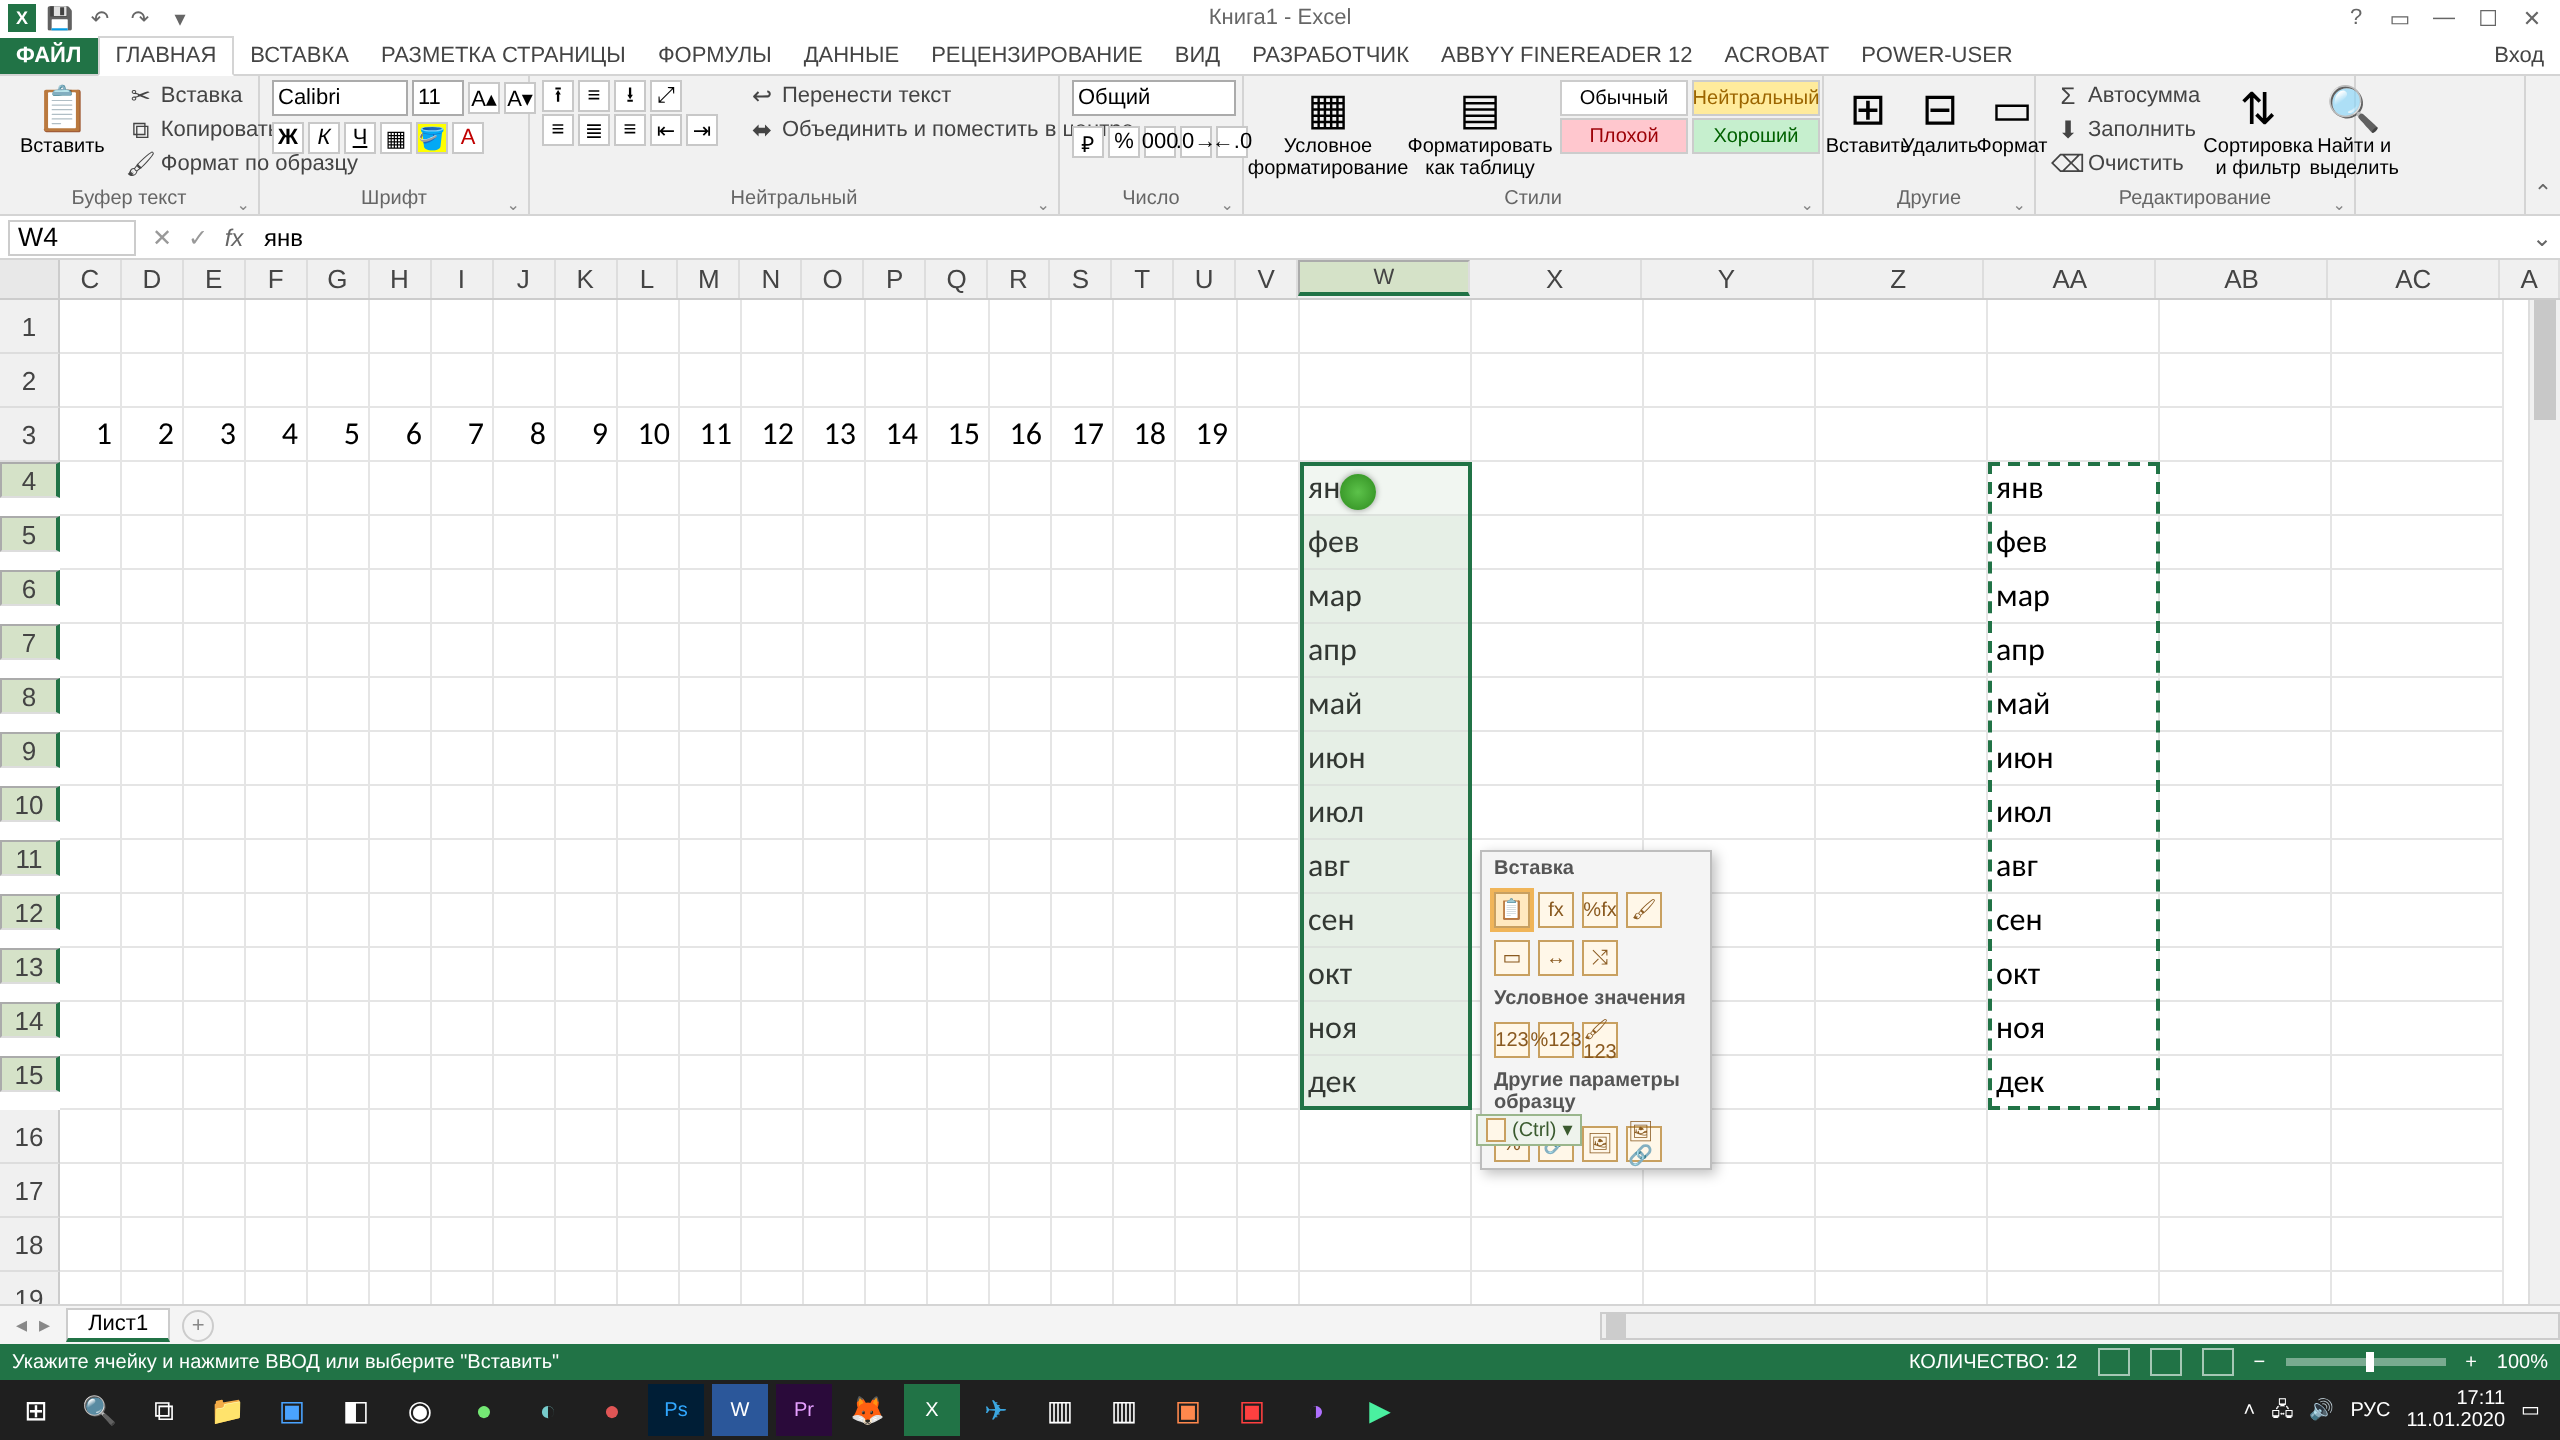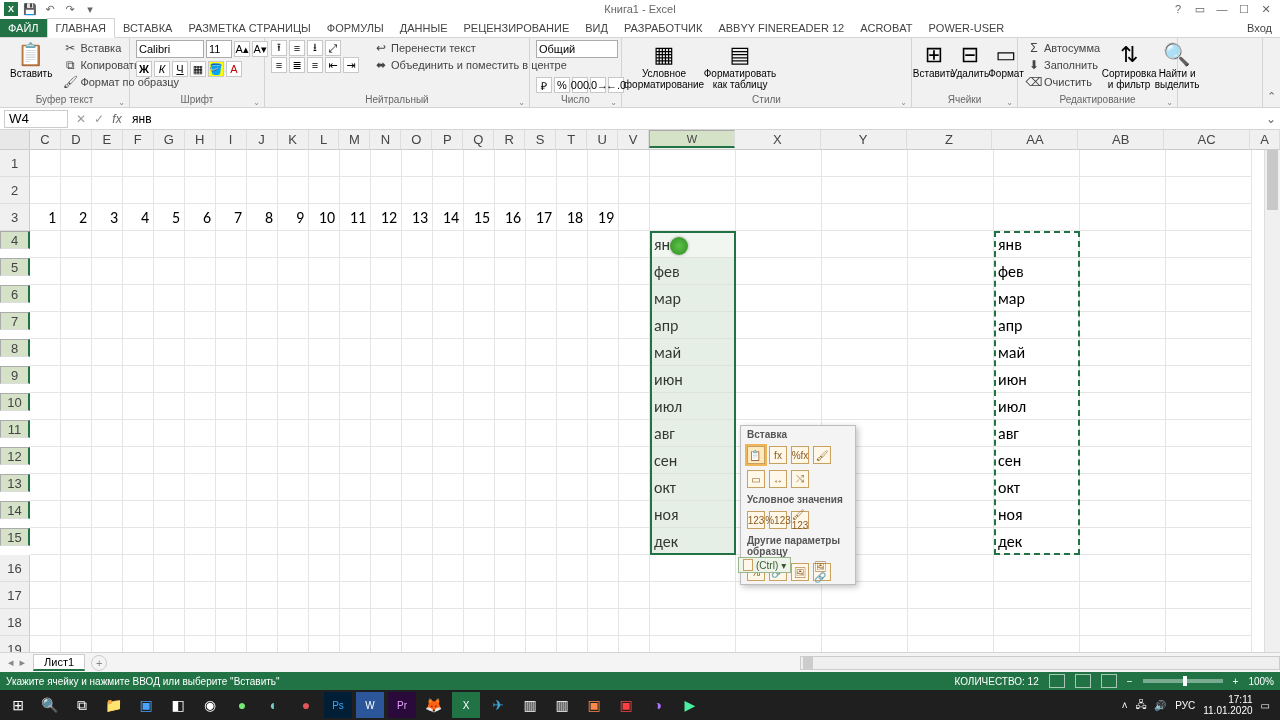--- a/index.html
+++ b/index.html
@@ -10,21 +10,21 @@
 .titlebar .qat { display: flex; align-items: center; gap: 4px; padding-left: 4px; }
 .titlebar .qat .xl-logo { width: 14px; height: 14px; background: #217346; color:#fff; font-size:9px; display:flex; align-items:center; justify-content:center; font-weight:bold;}
 .titlebar .qat .qbtn { width: 16px; height: 16px; display:flex; align-items:center; justify-content:center; color:#666; font-size:11px; cursor:pointer;}
 .titlebar .title { position:absolute; left:50%; transform:translateX(-50%); color:#666; }
 .titlebar .winbtns { margin-left:auto; display:flex; gap:2px; padding-right:4px;}
 .titlebar .winbtns span { width:20px; text-align:center; color:#666; cursor:pointer; font-size:11px;}
 
 
 .tabstrip { height: 20px; background:#fff; display:flex; align-items:flex-end; font-size:11px; border-bottom:1px solid #d4d4d4; }
 .tabstrip .tab { padding: 3px 8px; color:#444; text-transform:uppercase; cursor:pointer; }
-.tabstrip .tab.file { background:#217346; color:#fff; }
+.tabstrip .tab.file { background:#217346; color:#fff;font-weight:bold; }
 .tabstrip .tab.active { background:#fff; border:1px solid #d4d4d4; border-bottom:1px solid #fff; margin-bottom:-1px; }
 .tabstrip .login { margin-left:auto; padding:3px 8px; color:#444; }
 
 
 .ribbon { height: 70px; background:#f1f1f1; border-bottom:1px solid #d4d4d4; display:flex; font-size:11px; }
 .group { border-right:1px solid #d4d4d4; padding:2px 6px 0 6px; display:flex; flex-direction:column; position:relative; }
 .group .body { flex:1; display:flex; align-items:flex-start; gap:4px; }
 .group .label { text-align:center; font-size:10px; color:#666; padding-bottom:2px; position:relative; }
 .group .label::after { content:"⌄"; position:absolute; right:-2px; bottom:0; font-size:8px; color:#888;}
 .vstack { display:flex; flex-direction:column; gap:1px; }
@@ -217,21 +217,21 @@
         <div class="btn">
             <span class="ico">⬌</span>
             <span>Объединить и поместить в центре</span>
           </div>
       </div>
     </div>
     <div class="label">Нейтральный</div>
   </div>
 
   <div class="group" style="width:92px;">
-    <div class="body vstack" style="gap:19px;">
+    <div class="body vstack" style="gap:5px;">
       <input class="sel" style="width: 82px;" value="Общий">
       <div class="hstack">
         <span class="fmtbtn">₽</span>
         <span class="fmtbtn">%</span>
         <span class="fmtbtn">000</span>
         <span class="fmtbtn">.0→</span>
         <span class="fmtbtn">←.0</span>
       </div>
     </div>
     <div class="label">Число</div>
@@ -240,40 +240,50 @@
   <div class="group" style="width:290px;">
     <div class="body">
       <div class="bigbtn" style="width:72px">
           <span class="bigico">▦</span>
           <span>Условное форматирование</span>
         </div>
       <div class="bigbtn" style="width:72px">
           <span class="bigico">▤</span>
           <span>Форматировать как таблицу</span>
         </div>
+      <div class="vstack">
+        <div class="hstack">
+          <div class="stylecell normal">Обычный</div>
+          <div class="stylecell neutral">Нейтральный</div>
+        </div>
+        <div class="hstack">
+          <div class="stylecell bad">Плохой</div>
+          <div class="stylecell good">Хороший</div>
+        </div>
+      </div>
     </div>
     <div class="label">Стили</div>
   </div>
 
   <div class="group" style="width:106px;">
     <div class="body">
       <div class="bigbtn" style="width:32px">
           <span class="bigico">⊞</span>
           <span>Вставить</span>
         </div>
       <div class="bigbtn" style="width:32px">
           <span class="bigico">⊟</span>
           <span>Удалить</span>
         </div>
       <div class="bigbtn" style="width:32px">
           <span class="bigico">▭</span>
           <span>Формат</span>
         </div>
     </div>
-    <div class="label">Ячейки</div>
+    <div class="label">Другие</div>
   </div>
 
   <div class="group" style="width:160px;">
     <div class="body">
       <div class="vstack">
         <div class="btn">
             <span class="ico">Σ</span>
             <span>Автосумма</span>
           </div>
         <div class="btn">

